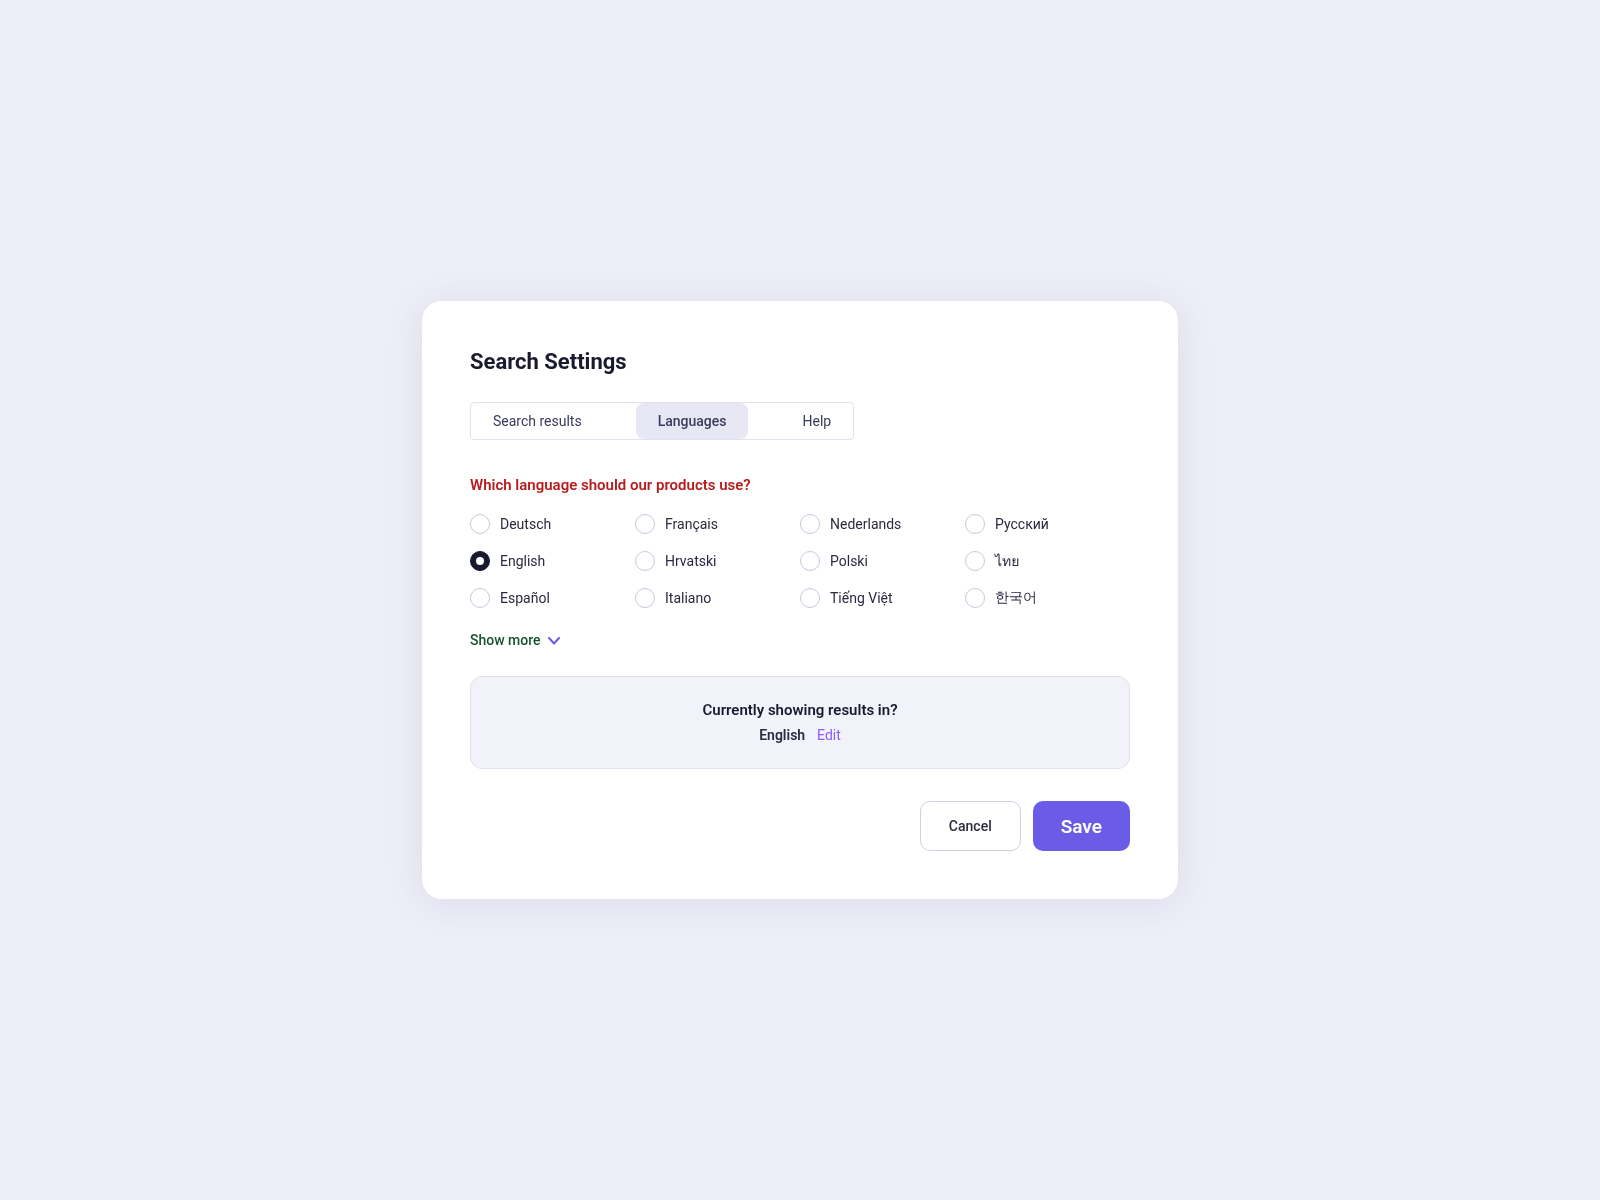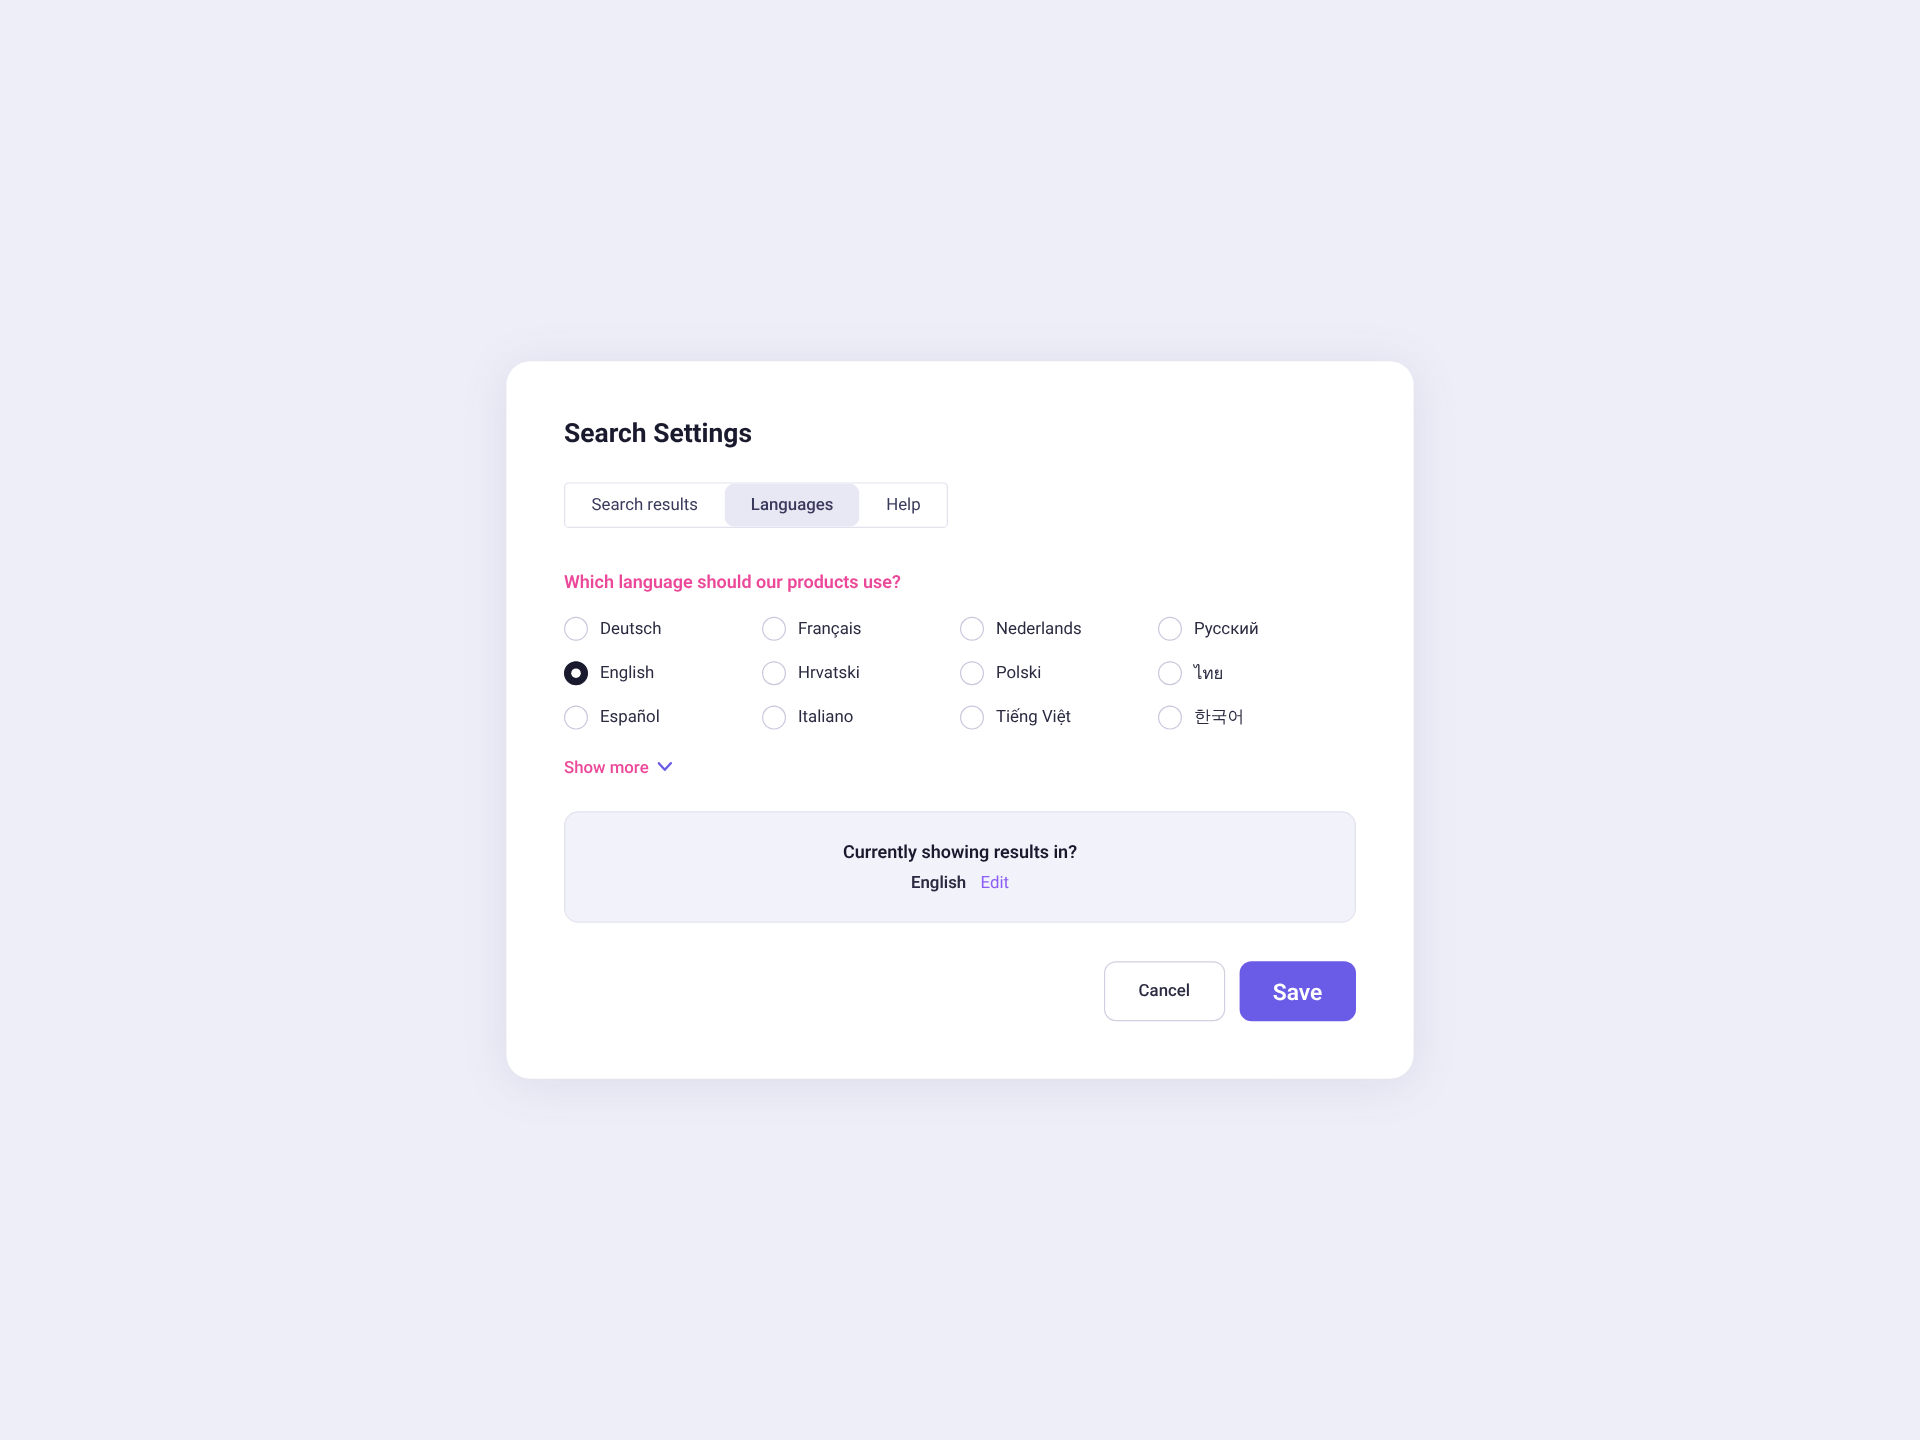--- a/index.html
+++ b/index.html
@@ -29,20 +29,21 @@
       margin-bottom: 28px;
     }
 
     .tabs {
       display: flex;
       border: 1.5px solid #e2e2ef;
       border-radius: 4px;
       overflow: hidden;
       width: fit-content;
       margin-bottom: 36px;
+      gap: 32px;
     }
 
     .tab {
       padding: 10px 22px;
       font-size: 14px;
       color: #3a3a5c;
       cursor: pointer;
       background: transparent;
       border: none;
       outline: none;
@@ -51,21 +52,21 @@
 
     .tab.active {
       background: #e8e8f5;
       font-weight: 500;
       border-radius: 8px;
     }
 
     .section-title {
       font-size: 15px;
       font-weight: 600;
-      color: #ec4899;
+      color: #b91c1c;
       margin-bottom: 20px;
     }
 
     .languages-grid {
       display: grid;
       grid-template-columns: repeat(4, 1fr);
       row-gap: 16px;
       column-gap: 0;
       margin-bottom: 24px;
     }
@@ -101,23 +102,23 @@
       background: white;
     }
 
     .language-label {
       font-size: 14px;
       color: #2a2a40;
     }
 
     .show-more {
       display: flex;
-      align-items: flex-start;
+      align-items: flex-end;
       gap: 6px;
-      color: #ec4899;
+      color: #14532d;
       font-size: 14px;
       font-weight: 500;
       cursor: pointer;
       background: none;
       border: none;
       padding: 0;
       font-family: inherit;
       margin-bottom: 28px;
     }
 

